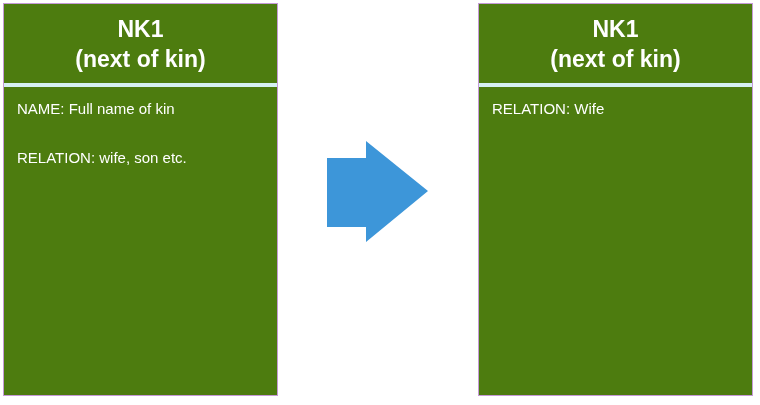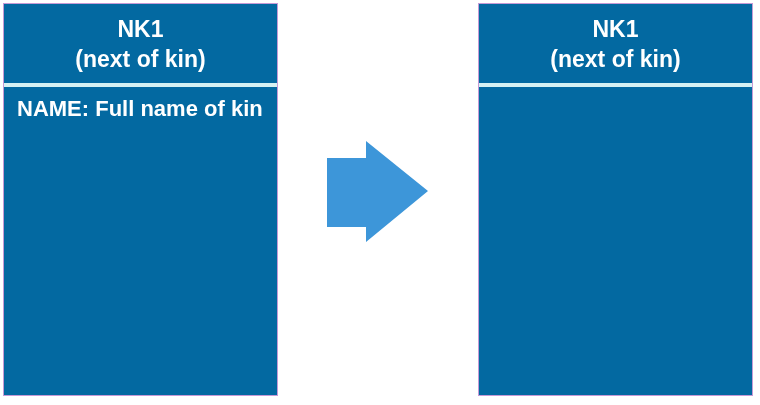--- a/index.html
+++ b/index.html
@@ -3,21 +3,21 @@
   <meta charset="utf-8">
   <style>
     html, body { margin: 0; padding: 0; }
     body {
       width: 760px; height: 405px; position: relative; overflow: hidden;
       background: #ffffff;
       font-family: "Liberation Sans", sans-serif;
     }
     .card {
       position: absolute; top: 3px; width: 275px; height: 393px;
-      background: #0369a1;
+      background: #4d7c0f;
       border: 1px solid #c59ad6;
       box-sizing: border-box;
       color: #ffffff;
     }
     .card.left { left: 3px; }
     .card.right { left: 478px; }
     .card-header {
       height: 79px;
       text-align: center;
       font-weight: bold;
@@ -27,22 +27,22 @@
       box-sizing: border-box;
     }
     .card-header div { display: block; }
     .divider {
       height: 4px;
       background: #d6f1f3;
       margin: 0;
     }
     .card-body {
       padding: 10px 8px 0 13px;
-      font-weight: bold;
-      font-size: 22px;
+      font-weight: normal;
+      font-size: 15px;
       line-height: 24px;
     }
     .field { margin-bottom: 25px; }
     .field .label, .field .value { display: inline; }
     .arrow {
       position: absolute; left: 326px; top: 140px; width: 104px; height: 104px;
     }
   </style>
 </head>
 <body>
@@ -51,28 +51,36 @@
   <div class="card-header">
     <div>NK1</div>
     <div>(next of kin)</div>
   </div>
   <div class="divider"></div>
   <div class="card-body">
     <div class="field">
       <span class="label">NAME: </span>
       <span class="value">Full name of kin</span>
     </div>
+    <div class="field">
+      <span class="label">RELATION: </span>
+      <span class="value">wife, son etc.</span>
+    </div>
   </div>
 </div>
 
 <svg class="arrow" viewBox="0 0 104 104" xmlns="http://www.w3.org/2000/svg">
   <polygon points="1,18 40,18 40,1 102,51 40,102 40,87 1,87" fill="#3d96d9"></polygon>
 </svg>
 
 <div class="card right">
   <div class="card-header">
     <div>NK1</div>
     <div>(next of kin)</div>
   </div>
   <div class="divider"></div>
   <div class="card-body">
+    <div class="field">
+      <span class="label">RELATION: </span>
+      <span class="value">Wife</span>
+    </div>
   </div>
 </div>
 
 </body></html>

